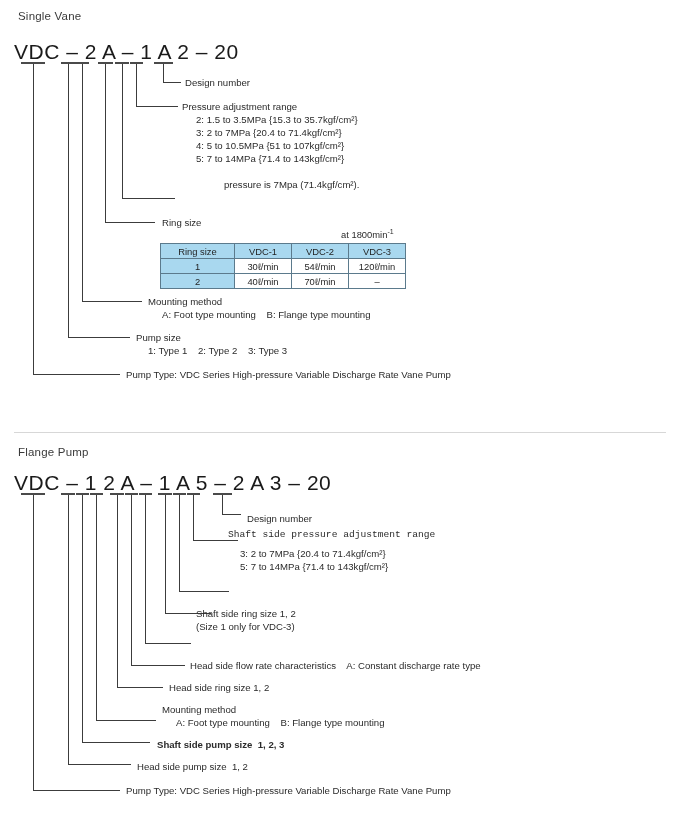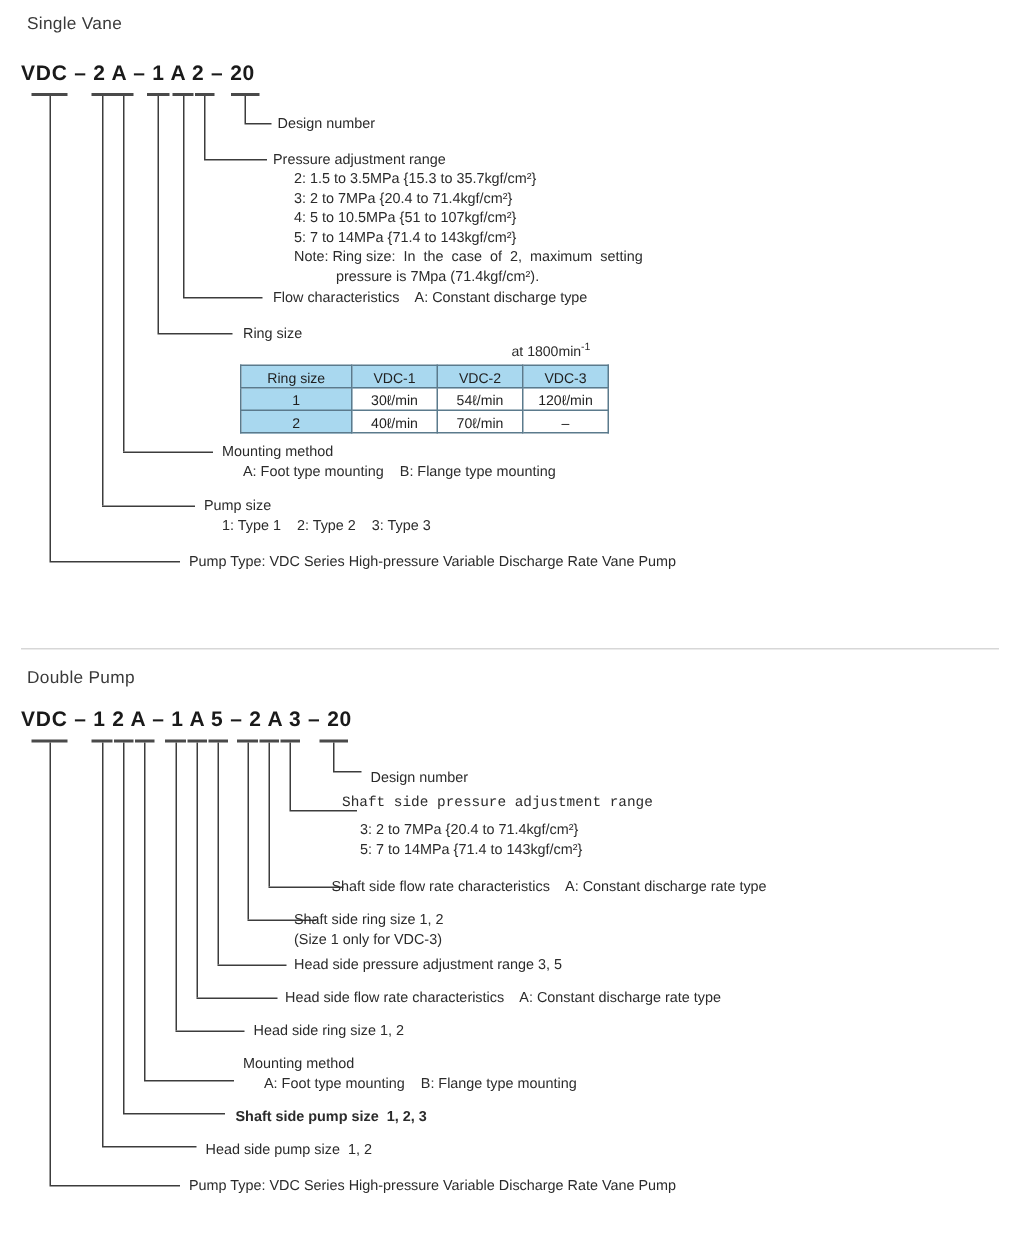--- a/index.html
+++ b/index.html
@@ -20,22 +20,22 @@
   .section-title {
     position: absolute;
     font-size: 11.5px;
     color: #3a3a3a;
     letter-spacing: .2px;
   }
 
   
   .code-line {
     position: absolute;
-    font-size: 14px;
-    font-weight: bold;
+    font-size: 21px;
+    font-weight: normal;
     letter-spacing: .5px;
     color: #1a1a1a;
     white-space: pre;
   }
 
   
   .vline, .hline, .tick {
     position: absolute;
     background: #3c3c3c;
   }
@@ -132,24 +132,22 @@
   <div class="hline" style="left:68px;  top:337px; width:62px;"></div>
   <div class="hline" style="left:33px;  top:374px; width:87px;"></div>
 
   <div class="lbl" style="left:185px; top:76px;">Design number</div>
 
   <div class="lbl" style="left:182px; top:100px;">Pressure adjustment range</div>
   <div class="lbl" style="left:196px; top:113px;">2: 1.5 to 3.5MPa {15.3 to 35.7kgf/cm²}</div>
   <div class="lbl" style="left:196px; top:126px;">3: 2 to 7MPa {20.4 to 71.4kgf/cm²}</div>
   <div class="lbl" style="left:196px; top:139px;">4: 5 to 10.5MPa {51 to 107kgf/cm²}</div>
   <div class="lbl" style="left:196px; top:152px;">5: 7 to 14MPa {71.4 to 143kgf/cm²}</div>
-  <div class="lbl" style="left:196px; top:165px;">Note: Ring size:  In  the  case  of  2,  maximum  setting</div>
   <div class="lbl" style="left:224px; top:178px;">pressure is 7Mpa (71.4kgf/cm²).</div>
 
-  <div class="lbl" style="left:182px; top:192px;">Flow characteristics    A: Constant discharge type</div>
 
   <div class="lbl" style="left:162px; top:216px;">Ring size</div>
 
   <div class="tbl-cap" style="left:341px; top:228px;"><span>at 1800min</span><span class="sup">-1</span></div>
 
   <div class="tbl-wrap" style="left:160px; top:243px;">
     <table class="ring">
       <thead>
         <tr>
           <th class="c0">Ring size</th>
@@ -178,21 +176,21 @@
   <div class="lbl" style="left:148px; top:295px;">Mounting method</div>
   <div class="lbl" style="left:162px; top:308px;">A: Foot type mounting    B: Flange type mounting</div>
 
   <div class="lbl" style="left:136px; top:331px;">Pump size</div>
   <div class="lbl" style="left:148px; top:344px;">1: Type 1    2: Type 2    3: Type 3</div>
 
   <div class="lbl" style="left:126px; top:368px;">Pump Type: VDC Series High-pressure Variable Discharge Rate Vane Pump</div>
 
   <div class="divider" style="left:14px; top:432px; width:652px;"></div>
 
-  <div class="section-title" style="left:18px; top:446px;">Double Pump</div>
+  <div class="section-title" style="left:18px; top:446px;">Flange Pump</div>
 
   <div class="code-line" style="left:14px; top:471px;">VDC – 1 2 A – 1 A 5 – 2 A 3 – 20</div>
 
   <div class="tick" style="left:21px;  top:493px; width:24px;"></div>
   <div class="tick" style="left:61px;  top:493px; width:14px;"></div>
   <div class="tick" style="left:76px;  top:493px; width:13px;"></div>
   <div class="tick" style="left:90px;  top:493px; width:13px;"></div>
   <div class="tick" style="left:110px; top:493px; width:14px;"></div>
   <div class="tick" style="left:125px; top:493px; width:13px;"></div>
   <div class="tick" style="left:139px; top:493px; width:13px;"></div>
@@ -224,26 +222,24 @@
   <div class="hline" style="left:82px;  top:742px; width:68px;"></div>
   <div class="hline" style="left:68px;  top:764px; width:63px;"></div>
   <div class="hline" style="left:33px;  top:790px; width:87px;"></div>
 
   <div class="lbl" style="left:247px; top:512px;">Design number</div>
 
   <div class="lbl" style="left:228px; top:528px;font-family:Liberation Mono, monospace;">Shaft side pressure adjustment range</div>
   <div class="lbl" style="left:240px; top:547px;">3: 2 to 7MPa {20.4 to 71.4kgf/cm²}</div>
   <div class="lbl" style="left:240px; top:560px;">5: 7 to 14MPa {71.4 to 143kgf/cm²}</div>
 
-  <div class="lbl" style="left:221px; top:585px;">Shaft side flow rate characteristics    A: Constant discharge rate type</div>
 
   <div class="lbl" style="left:196px; top:607px;">Shaft side ring size 1, 2</div>
   <div class="lbl" style="left:196px; top:620px;">(Size 1 only for VDC-3)</div>
 
-  <div class="lbl" style="left:196px; top:637px;">Head side pressure adjustment range 3, 5</div>
 
   <div class="lbl" style="left:190px; top:659px;">Head side flow rate characteristics    A: Constant discharge rate type</div>
 
   <div class="lbl" style="left:169px; top:681px;">Head side ring size 1, 2</div>
 
   <div class="lbl" style="left:162px; top:703px;">Mounting method</div>
   <div class="lbl" style="left:176px; top:716px;">A: Foot type mounting    B: Flange type mounting</div>
 
   <div class="lbl" style="left:157px; top:738px;font-weight:bold;">Shaft side pump size  1, 2, 3</div>
 

